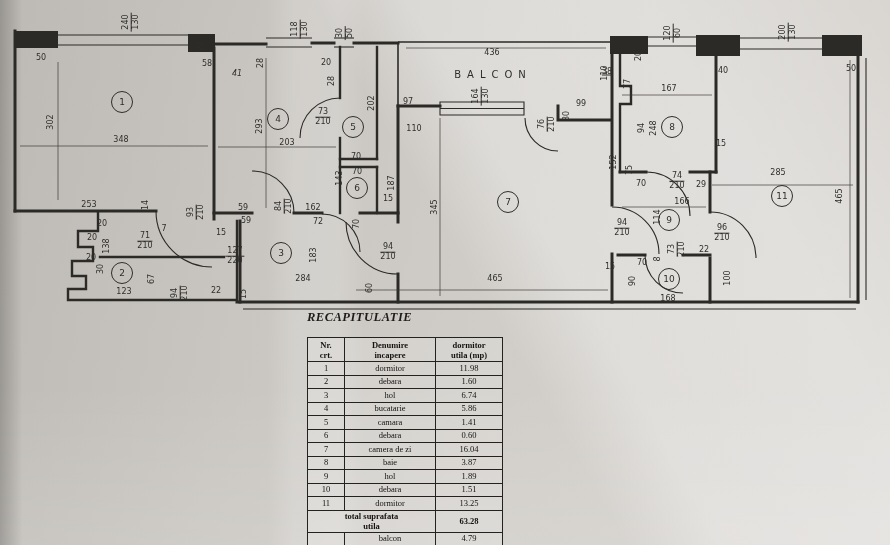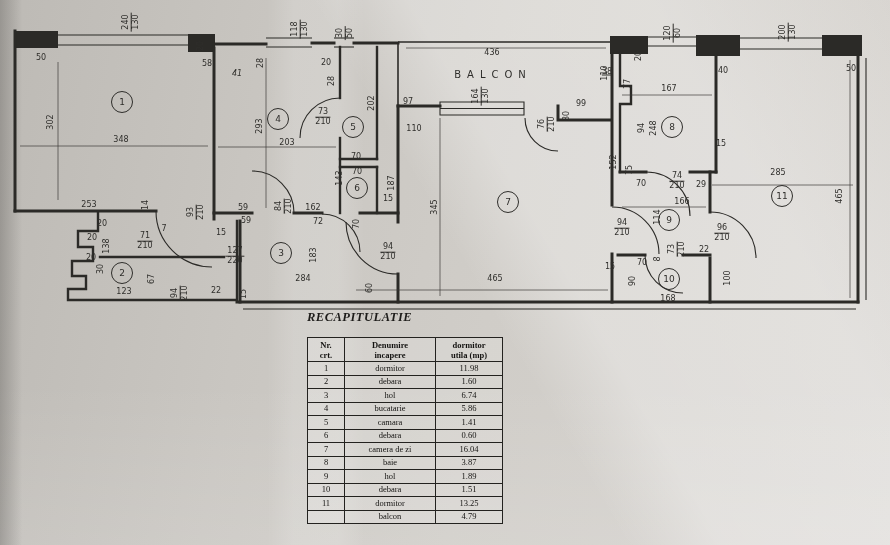--- a/index.html
+++ b/index.html
@@ -359,20 +359,25 @@
           <td>debara</td>
           <td>1.51</td>
         </tr>
         <tr>
           <td>11</td>
           <td>dormitor</td>
           <td>13.25</td>
         </tr>
       </tbody>
     <tbody>
+      <tr class="total-row">
+        <td colspan="2">total suprafata
+utila</td>
+        <td>63.28</td>
+      </tr>
       <tr>
         <td></td>
         <td>balcon</td>
         <td>4.79</td>
       </tr>
 
     </tbody>
   </table>
 </div>
 

